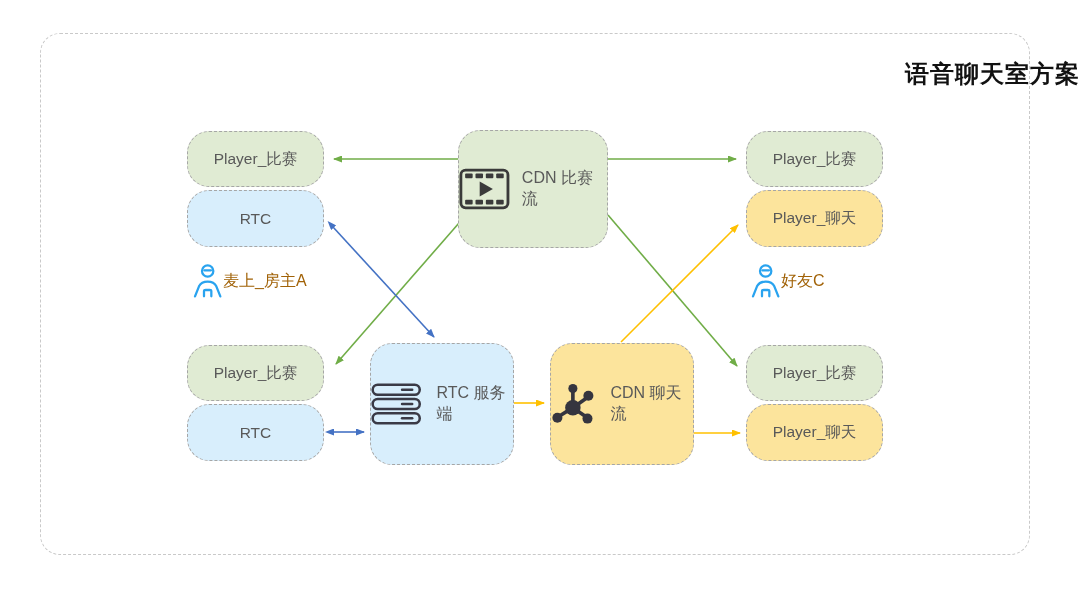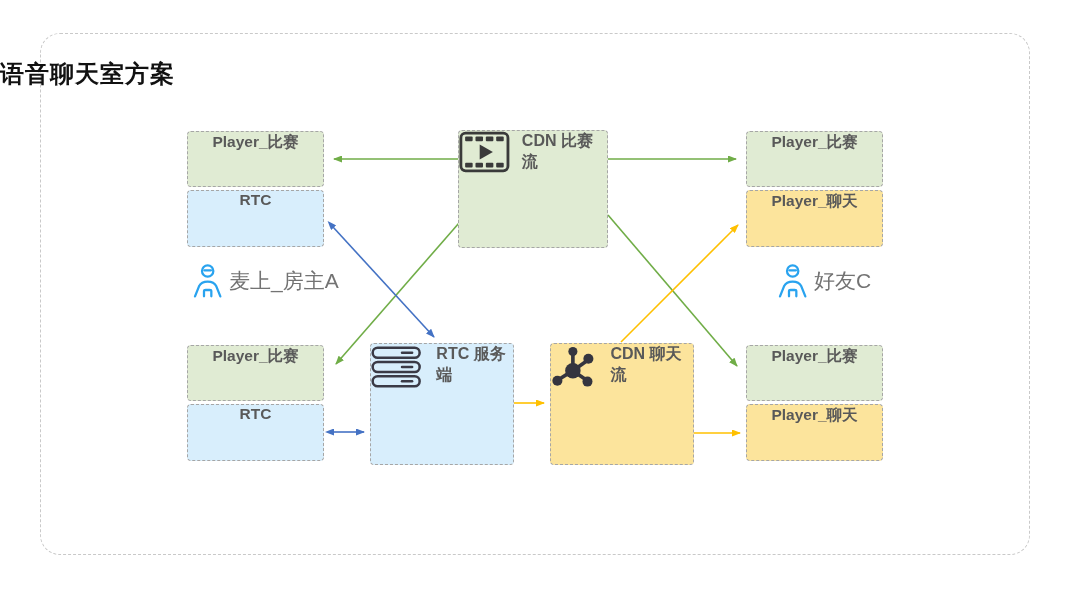--- a/index.html
+++ b/index.html
@@ -1,35 +1,35 @@
 <!DOCTYPE html>
 <html><head>
 <meta charset="utf-8">
 <style>
   html,body{margin:0;padding:0;background:#ffffff;}
   body{font-family:"Liberation Sans","DejaVu Sans",sans-serif;}
   .canvas{position:relative;width:1080px;height:594px;background:#ffffff;overflow:hidden;}
   .outer-frame{position:absolute;left:40px;top:33px;width:988px;height:520px;
     border:1px dashed #c9c9c9;border-radius:20px;}
-  .title{position:absolute;left:0;top:58px;width:1080px;text-align:left;
+  .title{position:absolute;left:0;top:58px;width:1080px;text-align:right;
     font-size:24px;font-weight:bold;color:#111111;letter-spacing:1px;margin:0;}
-  .box{position:absolute;border:1px dashed #a6a6a6;border-radius:4px;
-    display:flex;justify-content:center;
-    font-size:15.5px;color:#595959;box-sizing:border-box;font-weight:bold;}
+  .box{position:absolute;border:1px dashed #a6a6a6;border-radius:22px;
+    display:flex;align-items:center;justify-content:center;
+    font-size:15.5px;color:#595959;box-sizing:border-box;}
   .box.green{background:#e0ebd3;}
   .box.blue{background:#d8eefc;}
   .box.yellow{background:#fce49c;}
   .box.big{gap:12px;font-size:16px;}
   .edges{position:absolute;left:0;top:0;width:1080px;height:594px;pointer-events:none;}
   .edge{fill:none;stroke-width:1.6px;}
   .edge.green{stroke:#70ad47;}
   .edge.blue{stroke:#4472c4;}
   .edge.yellow{stroke:#ffc000;}
-  .person{position:absolute;display:flex;align-items:center;gap:6px;
-    font-size:21px;color:#737373;}
+  .person{position:absolute;display:flex;align-items:center;gap:0;
+    font-size:16px;color:#a16207;}
   .person svg{flex:0 0 auto;}
 </style>
 </head>
 <body>
 
 <div class="canvas">
 
   <div class="outer-frame"></div>
   <h1 class="title">语音聊天室方案</h1>
 
@@ -134,21 +134,21 @@
     </svg>
     <span>CDN 聊天流</span>
   </div>
 
   <div class="box green" style="left:746px;top:131px;width:137px;height:56px;">
     <span>Player_比赛</span>
   </div>
   <div class="box yellow" style="left:746px;top:190px;width:137px;height:57px;">
     <span>Player_聊天</span>
   </div>
-  <div class="person" style="left:776px;top:258px;">
+  <div class="person" style="left:749px;top:258px;">
     <svg width="32" height="46" viewBox="0 0 48 52">
       <g fill="none" stroke="#29a3ef" stroke-width="3.4" stroke-linecap="round" stroke-linejoin="round">
         <circle cx="25" cy="11" r="8.5"></circle>
         <line x1="20" y1="10" x2="30" y2="10"></line>
         <path d="M6 49 L12 34 Q15.5 27 25 27 Q34.5 27 38 34 L44 49"></path>
         <path d="M19.5 49 L19.5 41.5 Q19.5 39.5 22 39.5 L28 39.5 Q30.5 39.5 30.5 41.5 L30.5 49"></path>
       </g>
     </svg>
     <span>好友C</span>
   </div>

